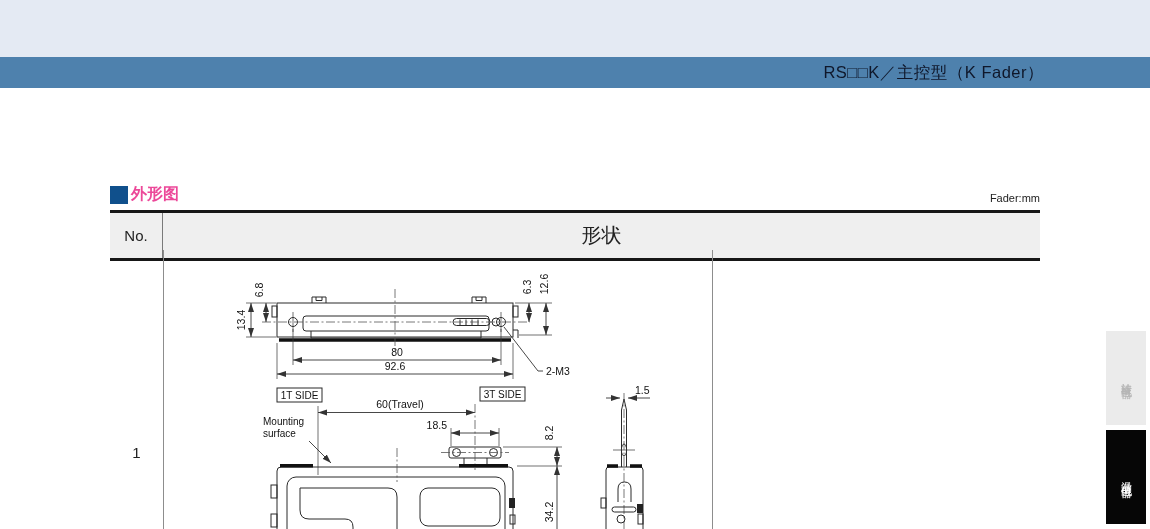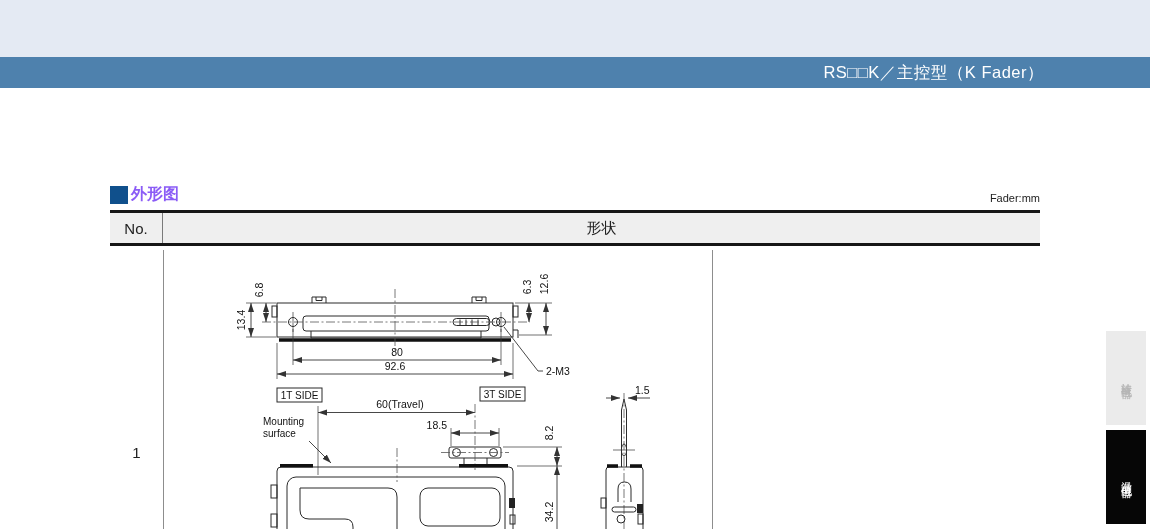--- a/index.html
+++ b/index.html
@@ -4,33 +4,33 @@
 <style>
   html,body{margin:0;padding:0;background:#fff;}
   .canvas{position:relative;width:1150px;height:529px;background:#ffffff;overflow:hidden;
           font-family:"Liberation Sans","DejaVu Sans",sans-serif;color:#111;}
   
   .top-band{position:absolute;left:0;top:0;width:1150px;height:57px;background:#e4eaf3;}
   
   .title-bar{position:absolute;left:0;top:57px;width:1150px;height:31px;background:#4e81ad;
              display:flex;align-items:center;justify-content:flex-end;box-sizing:border-box;
              padding-right:106px;}
-  .title-bar .ttl{color:#ffffff;font-size:16.5px;letter-spacing:.5px;}
+  .title-bar .ttl{color:#0f172a;font-size:16.5px;letter-spacing:.5px;}
   
   .sec{position:absolute;left:110px;top:184px;display:flex;align-items:center;}
   .sec-marker{width:18px;height:18px;background:#10508c;margin-right:3px;}
-  .sec-title{font-size:16px;font-weight:bold;color:#8b5cf6;}
+  .sec-title{font-size:16px;font-weight:bold;color:#ec4899;}
   .unit{position:absolute;right:110px;top:192px;font-size:11px;color:#222;}
   
-  .tbl-header{position:absolute;left:110px;top:210px;width:930px;height:36px;background:#efefef;
+  .tbl-header{position:absolute;left:110px;top:210px;width:930px;height:51px;background:#efefef;
               border-top:3px solid #161616;border-bottom:3px solid #161616;box-sizing:border-box;
               display:flex;}
   .col-no{width:53px;border-right:1px solid #7a7a7a;display:flex;align-items:center;
           justify-content:center;font-size:15px;color:#222;box-sizing:border-box;}
-  .col-shape{flex:1;display:flex;align-items:center;justify-content:center;font-size:15px;color:#222;}
+  .col-shape{flex:1;display:flex;align-items:center;justify-content:center;font-size:20px;color:#222;}
   
   .vsep{position:absolute;top:250px;width:1px;height:279px;background:#8d8d8d;}
   .vsep.s1{left:163px;}
   .vsep.s2{left:712px;}
   .row-no{position:absolute;left:110px;top:444px;width:53px;text-align:center;font-size:15px;color:#222;}
   
   .drawing{position:absolute;left:164px;top:250px;}
   
   .tab{position:absolute;left:1106px;width:40px;display:flex;align-items:center;justify-content:center;cursor:pointer;}
   .tab-rotary{top:331px;height:94px;background:#ebebeb;}

